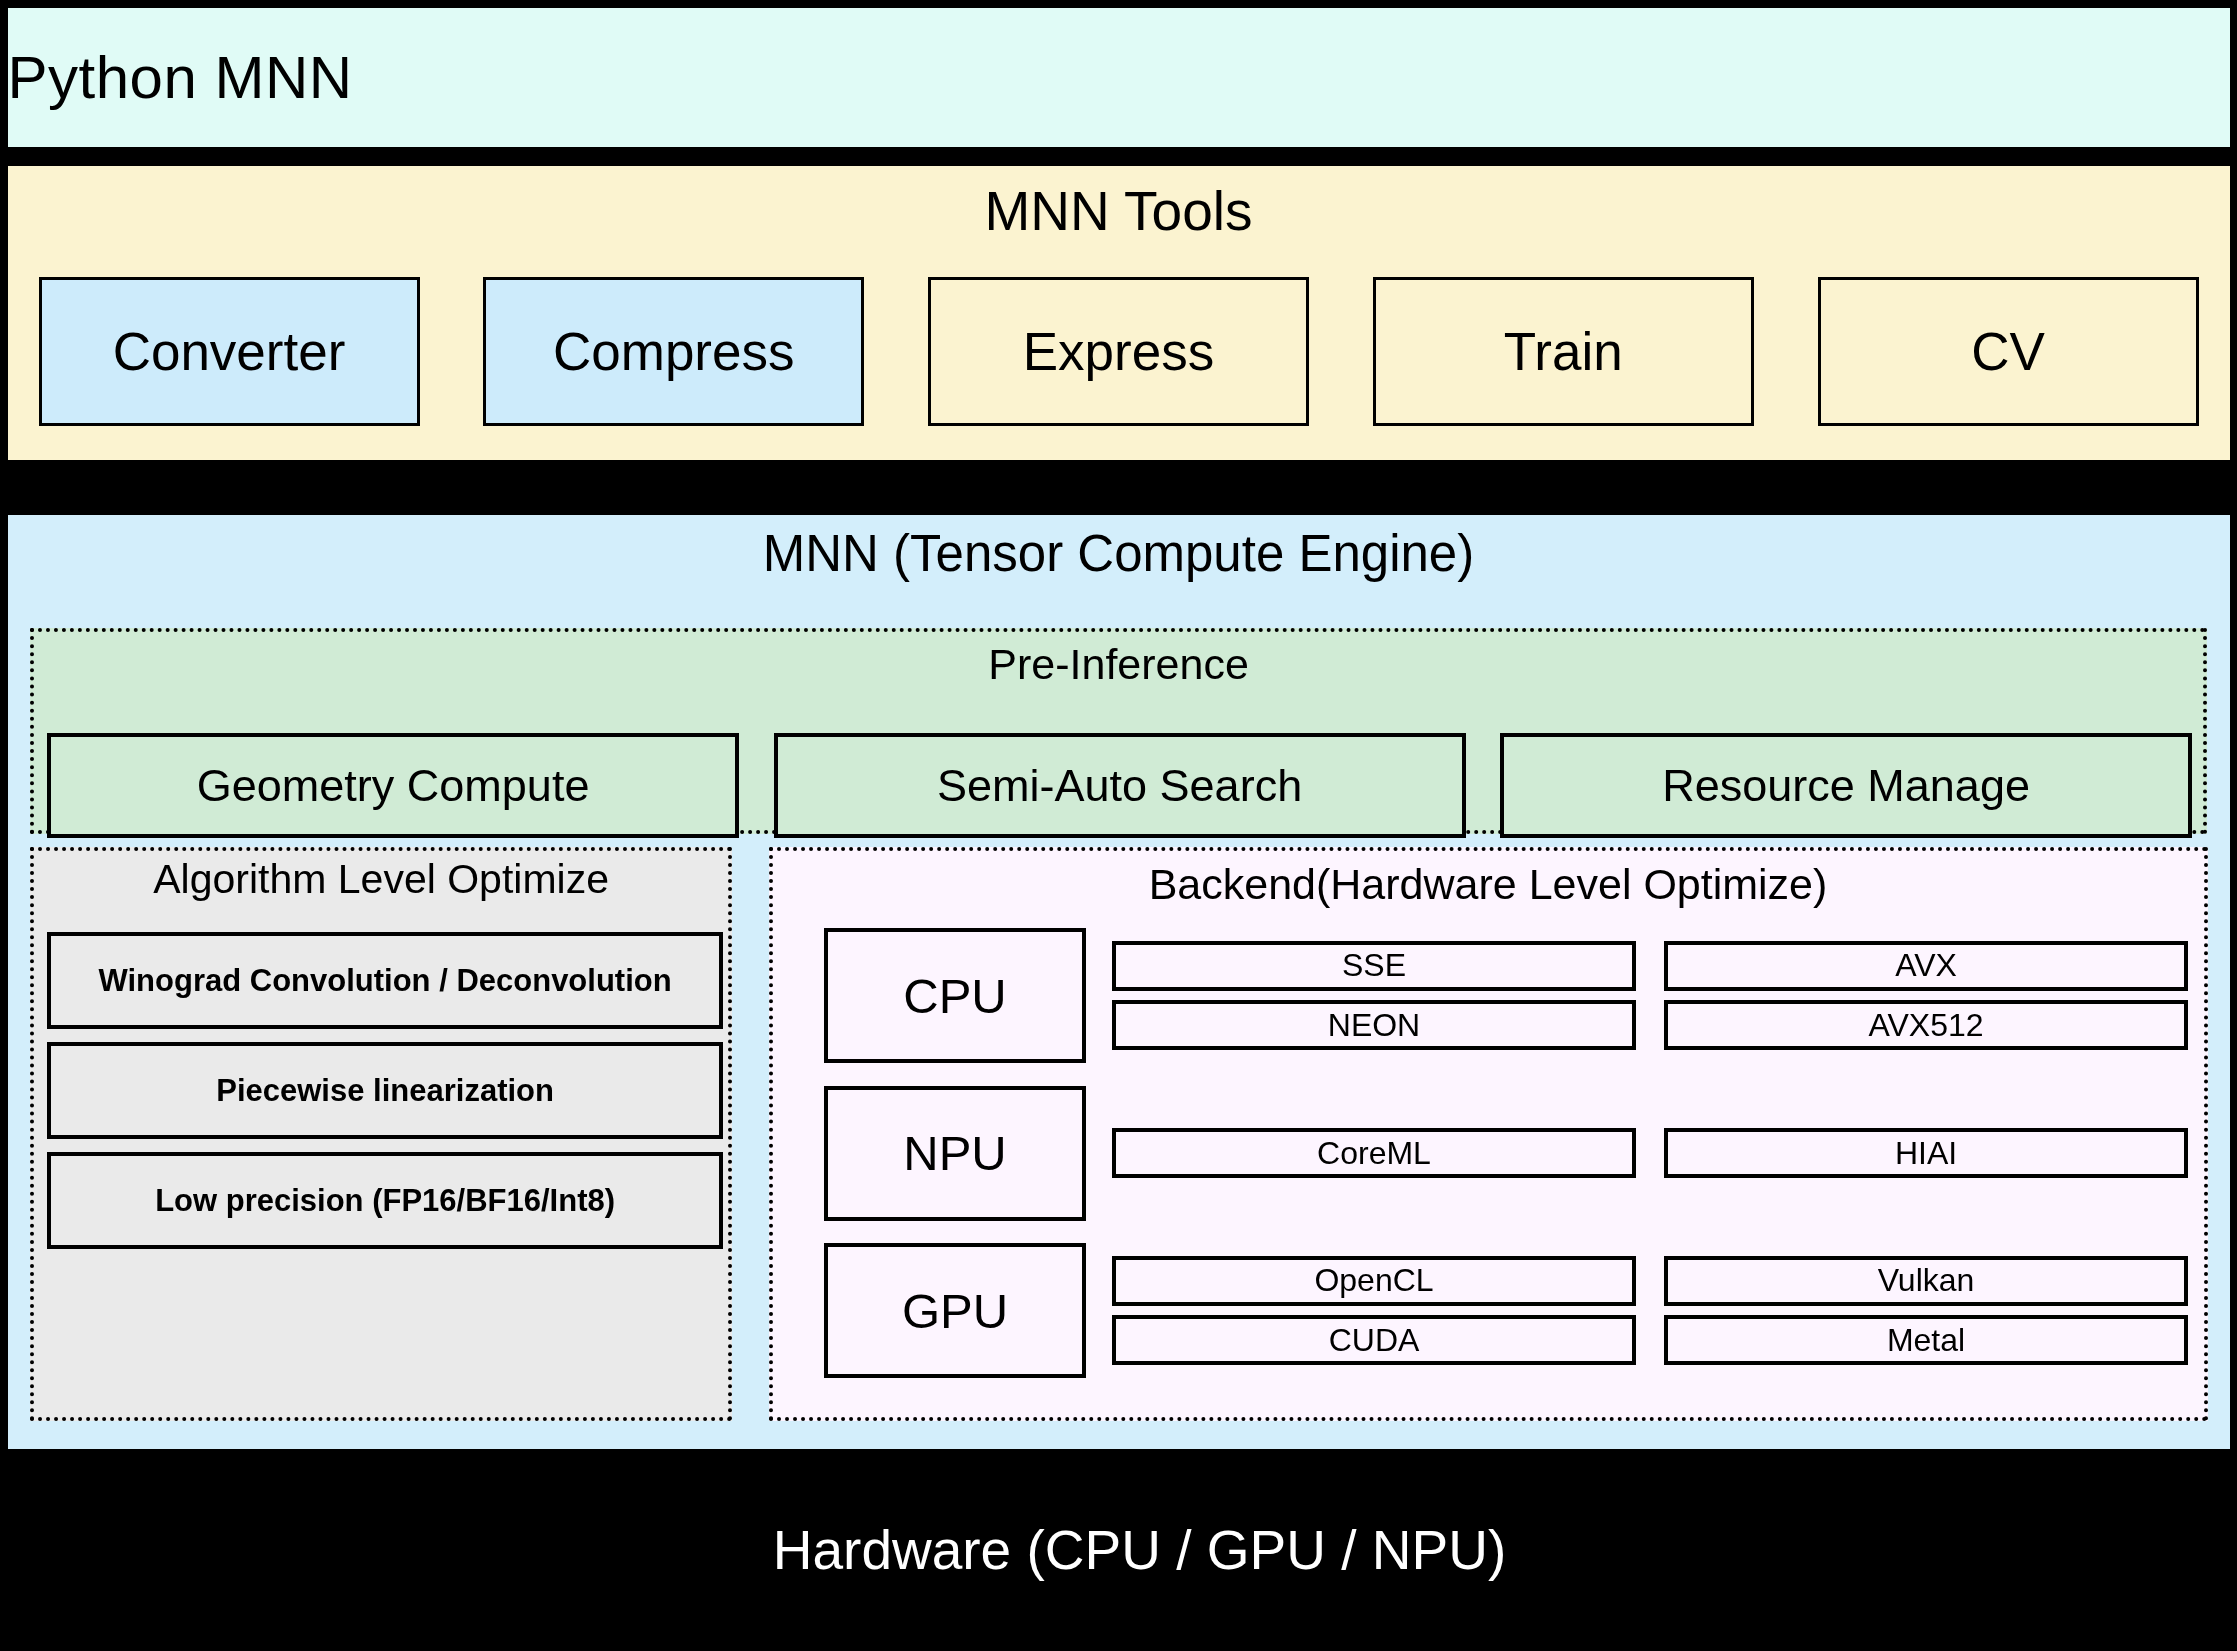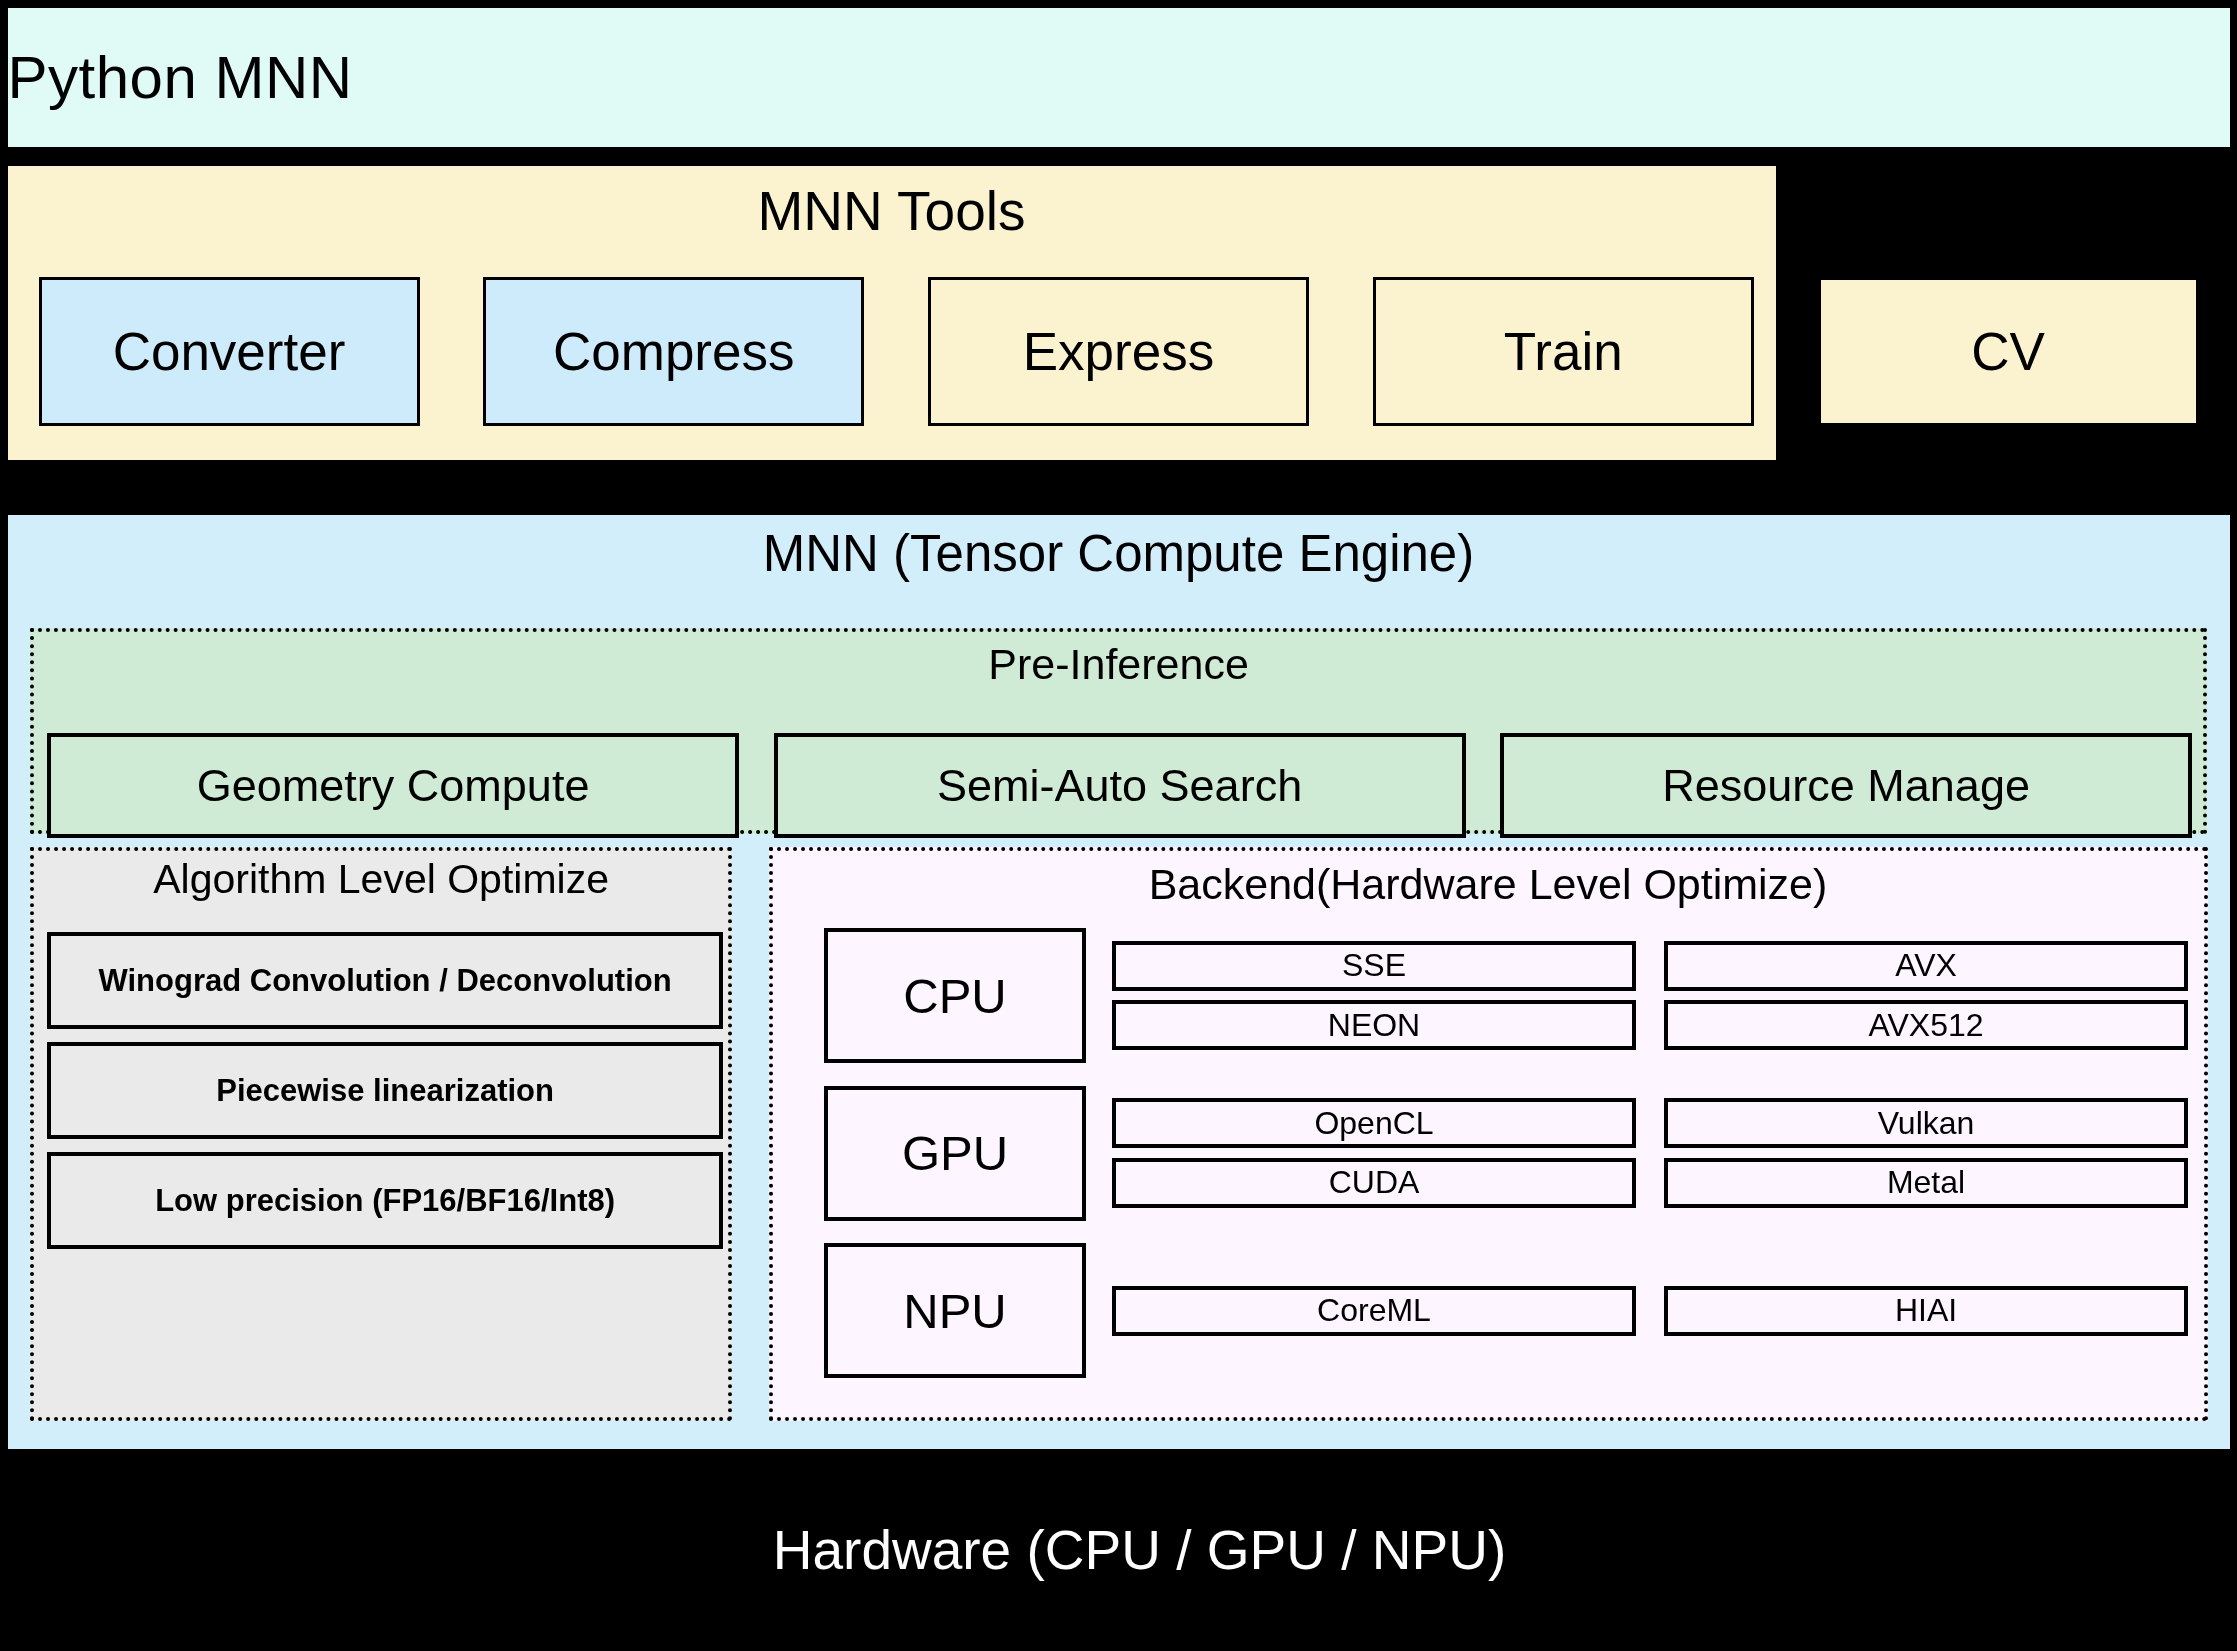--- a/index.html
+++ b/index.html
@@ -40,21 +40,21 @@
     font-size: 60px;
     font-weight: 400;
     letter-spacing: 0.5px;
   }
 
   
   .layer-tools {
     position: absolute;
     left: 7.5px;
     top: 166px;
-    width: 1768px;
+    width: 2222px;
     height: 294px;
     background: #FBF3D0;
     box-sizing: border-box;
   }
   .layer-tools .title {
     position: absolute;
     top: 13px;
     left: 0;
     width: 100%;
     text-align: center;
@@ -324,39 +324,39 @@
               <div class="impl-box">AVX</div>
             </div>
             <div class="impl-pair">
               <div class="impl-box">NEON</div>
               <div class="impl-box">AVX512</div>
             </div>
           </div>
         </div>
 
         <div class="backend-row">
+          <div class="proc-box">NPU</div>
+          <div class="impl-col">
+            <div class="impl-pair">
+              <div class="impl-box">CoreML</div>
+              <div class="impl-box">HIAI</div>
+            </div>
+          </div>
+        </div>
+
+        <div class="backend-row">
           <div class="proc-box">GPU</div>
           <div class="impl-col">
             <div class="impl-pair">
               <div class="impl-box">OpenCL</div>
               <div class="impl-box">Vulkan</div>
             </div>
             <div class="impl-pair">
               <div class="impl-box">CUDA</div>
               <div class="impl-box">Metal</div>
-            </div>
-          </div>
-        </div>
-
-        <div class="backend-row">
-          <div class="proc-box">NPU</div>
-          <div class="impl-col">
-            <div class="impl-pair">
-              <div class="impl-box">CoreML</div>
-              <div class="impl-box">HIAI</div>
             </div>
           </div>
         </div>
 
       </div>
     </div>
   </div>
 
   <div class="layer-hardware">
     <div class="title">Hardware (CPU / GPU / NPU)</div>

